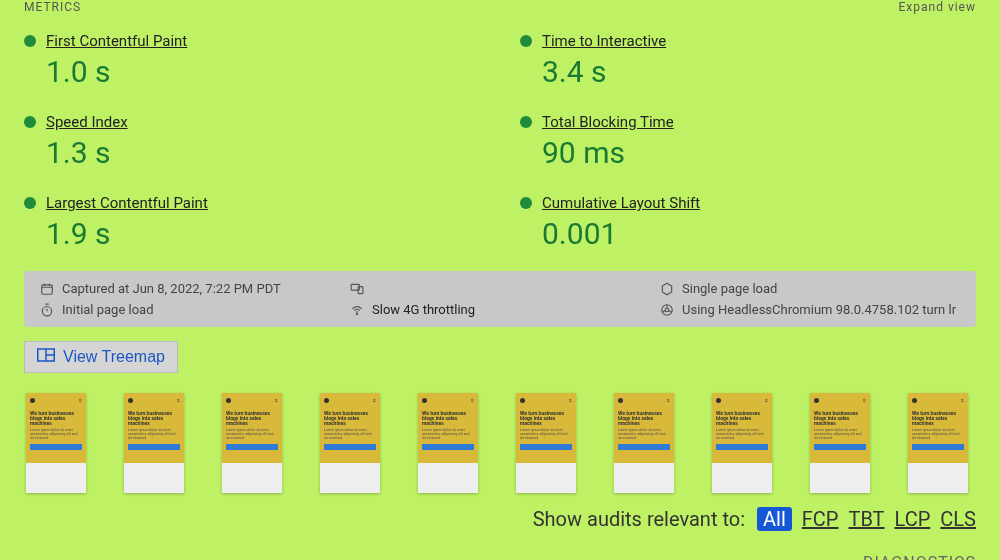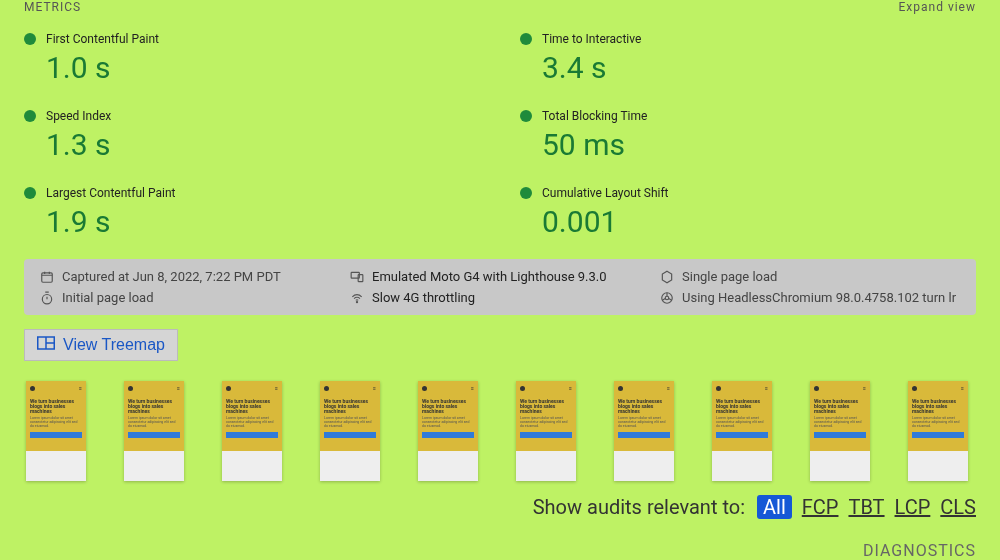--- a/index.html
+++ b/index.html
@@ -35,21 +35,21 @@
   .metric-row1 {
     display: flex;
     align-items: center;
     gap: 10px;
   }
   .dot {
     width: 12px; height: 12px; border-radius: 50%;
     background: #1f8b3b;
     display: inline-block;
   }
-  .metric-name { font-size: 12px; color: #222; }
+  .metric-name { font-size: 15px; color: #222; text-decoration: underline; }
   .metric-value {
     font-size: 30px;
     font-weight: 400;
     color: #1a7a34;
     margin-left: 22px;
     margin-top: 4px;
   }
   .env-bar {
     background: #c8c8c8;
     border-radius: 4px;
@@ -160,21 +160,21 @@
         <span class="dot"></span>
         <span class="metric-name">Speed Index</span>
       </div>
       <div class="metric-value">1.3 s</div>
     </div>
     <div class="metric">
       <div class="metric-row1">
         <span class="dot"></span>
         <span class="metric-name">Total Blocking Time</span>
       </div>
-      <div class="metric-value">50 ms</div>
+      <div class="metric-value">90 ms</div>
     </div>
     <div class="metric">
       <div class="metric-row1">
         <span class="dot"></span>
         <span class="metric-name">Largest Contentful Paint</span>
       </div>
       <div class="metric-value">1.9 s</div>
     </div>
     <div class="metric">
       <div class="metric-row1">
@@ -193,21 +193,20 @@
             <rect x="3" y="5" width="18" height="16" rx="2"></rect>
             <path d="M3 9h18M8 3v4M16 3v4"></path>
           </svg>
         <span>Captured at Jun 8, 2022, 7:22 PM PDT</span>
       </div>
       <div class="env-item env-lit">
         <svg class="env-icon" viewBox="0 0 24 24" fill="none" stroke="currentColor" stroke-width="2">
             <rect x="2" y="4" width="14" height="10" rx="1"></rect>
             <rect x="14" y="8" width="8" height="12" rx="1"></rect>
           </svg>
-        <span>Emulated Moto G4 with Lighthouse 9.3.0</span>
       </div>
       <div class="env-item">
         <svg class="env-icon" viewBox="0 0 24 24" fill="none" stroke="currentColor" stroke-width="2">
             <path d="M12 2l8 5v10l-8 5-8-5V7l8-5z"></path>
           </svg>
         <span>Single page load</span>
       </div>
       <div class="env-item">
         <svg class="env-icon" viewBox="0 0 24 24" fill="none" stroke="currentColor" stroke-width="2">
             <circle cx="12" cy="14" r="8"></circle>

